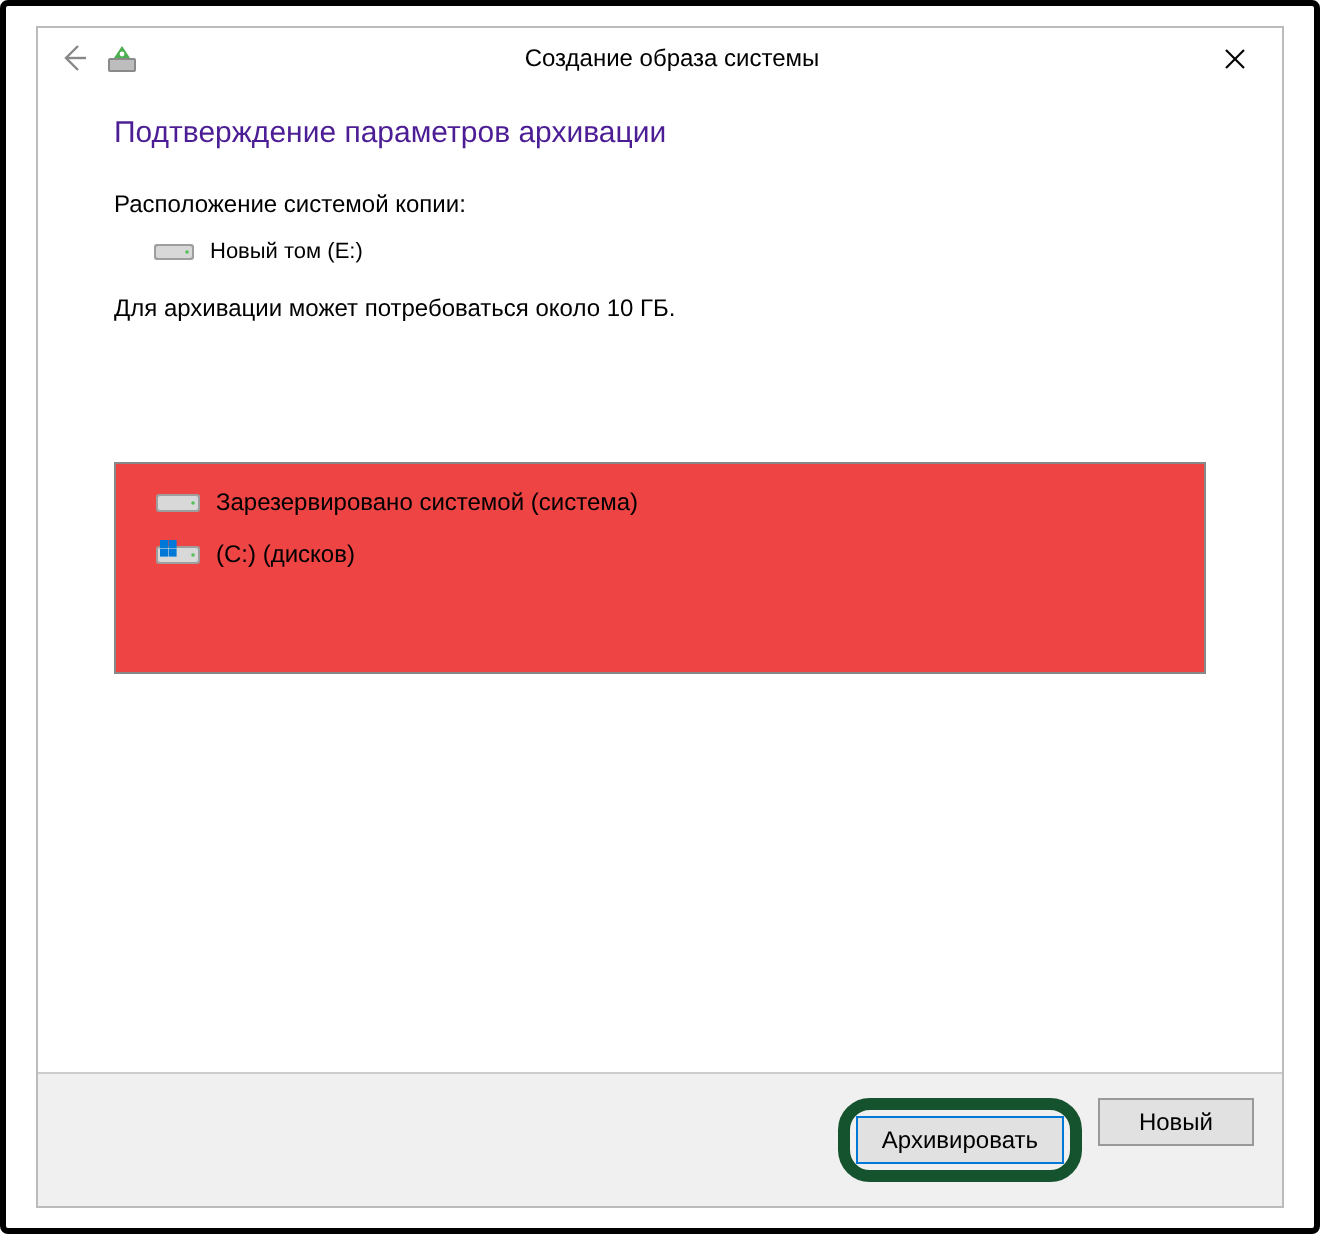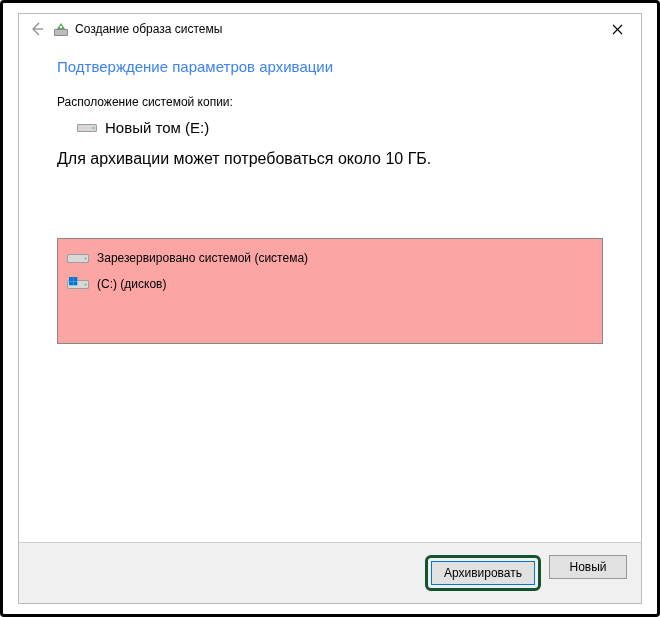--- a/index.html
+++ b/index.html
@@ -28,20 +28,21 @@
     border: 1px solid #bbb;
     background: #fff;
     display: flex;
     flex-direction: column;
   }
   .titlebar {
     height: 30px;
     display: flex;
     align-items: center;
     padding: 0 4px;
+    text-align: center;
   }
   .back-arrow {
     width: 24px;
     height: 24px;
     display: flex;
     align-items: center;
     justify-content: center;
     color: #555;
     margin-left: 2px;
     margin-right: 4px;
@@ -62,55 +63,55 @@
     display: flex;
     align-items: center;
     justify-content: center;
     color: #000;
   }
   .content {
     flex: 1;
     padding: 14px 38px 0 38px;
   }
   .heading {
-    color: #3b82f6;
+    color: #4c1d95;
     font-size: 15px;
     margin-bottom: 20px;
   }
   .label {
     font-size: 12px;
     margin-bottom: 10px;
   }
   .drive-row {
     display: flex;
     align-items: center;
     margin-left: 20px;
     margin-bottom: 14px;
   }
   .drive-icon {
     width: 20px;
     height: 14px;
     margin-right: 8px;
   }
   .drive-name {
-    font-size: 15px;
+    font-size: 11px;
   }
   .note {
-    font-size: 16px;
+    font-size: 12px;
     margin-bottom: 70px;
   }
   .section-label {
     font-size: 12px;
     margin-bottom: 8px;
   }
   .listbox {
     border: 1px solid #888;
     height: 106px;
-    padding: 6px 9px;
-    background: #fca5a5;
+    padding: 6px 20px;
+    background: #ef4444;
   }
   .list-row {
     display: flex;
     align-items: center;
     height: 26px;
     gap: 8px;
   }
   .list-drive-icon {
     width: 22px;
     height: 16px;
@@ -132,22 +133,22 @@
     padding: 0 12px;
     border: 1px solid #999;
     background: #e1e1e1;
     font-size: 12px;
     display: flex;
     align-items: center;
     justify-content: center;
     cursor: pointer;
   }
   .highlight-ring {
-    border: 3px solid #14532d;
-    border-radius: 6px;
+    border: 6px solid #14532d;
+    border-radius: 16px;
     padding: 3px;
     display: inline-flex;
   }
   .highlight-ring .btn {
     border: 1px solid #0078d7;
     background: #e1e1e1;
     min-width: 90px;
   }
 </style>
 </head>

